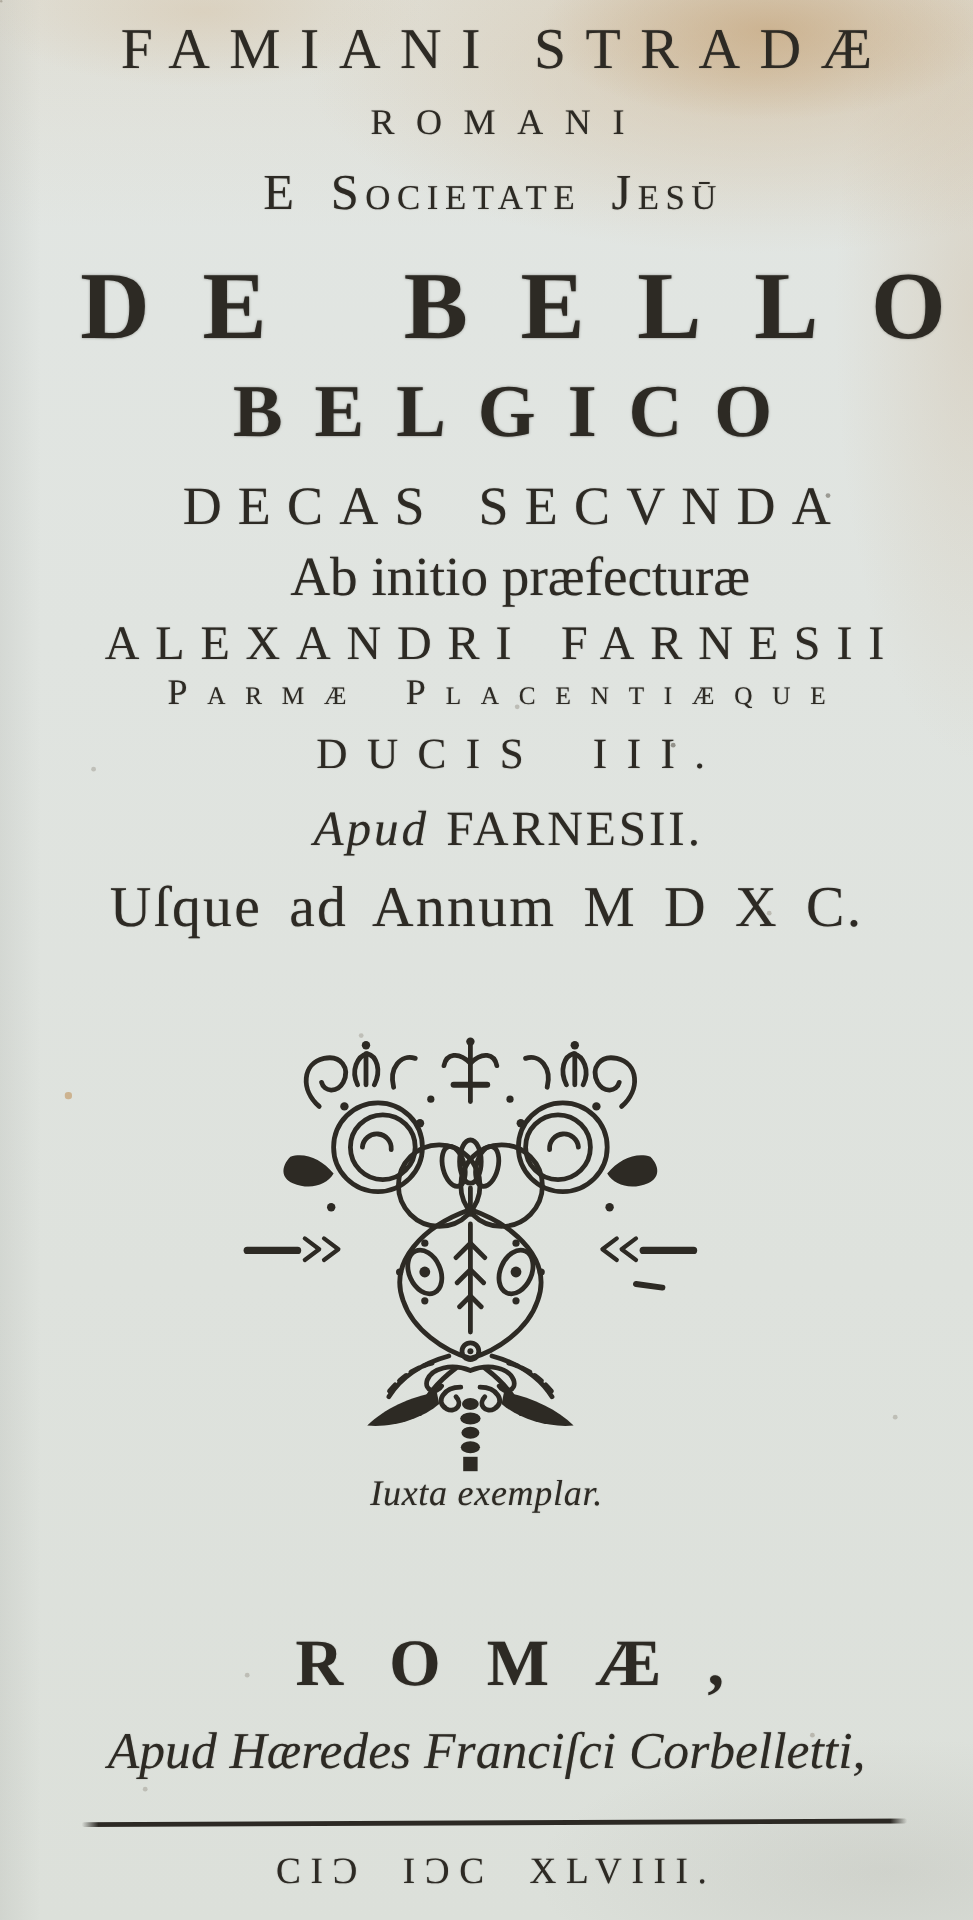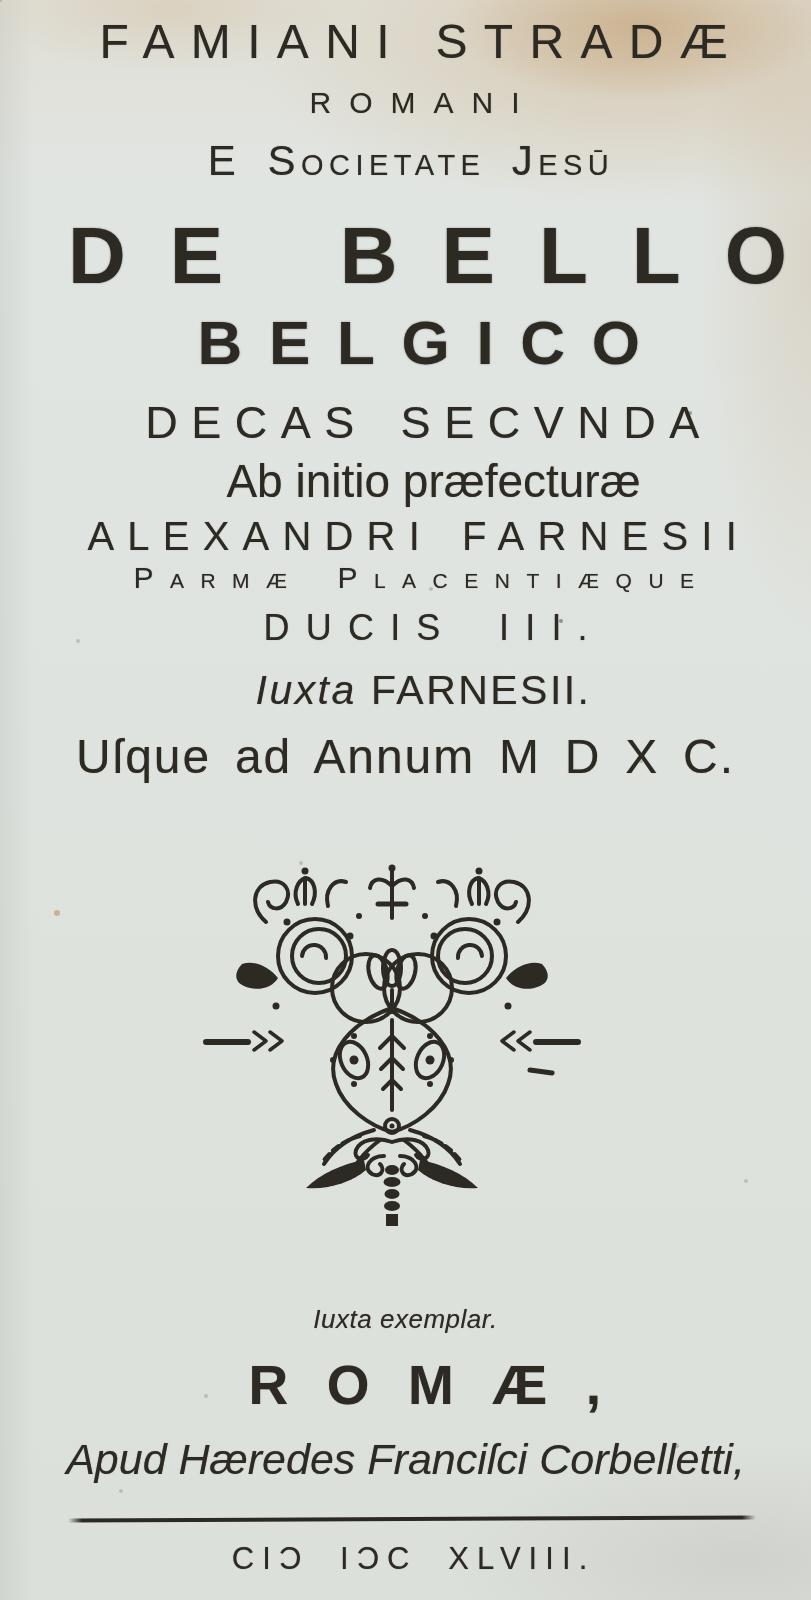--- a/index.html
+++ b/index.html
@@ -12,21 +12,21 @@
     background-color:#dfe3e0;
     background-image:
       radial-gradient(ellipse 280px 110px at 640px 25px,  rgba(193,156,110,0.55), rgba(193,156,110,0) 68%),
       radial-gradient(ellipse 520px 210px at 630px 60px,  rgba(206,178,140,0.45), rgba(206,178,140,0) 72%),
       radial-gradient(ellipse 260px 90px  at 170px 10px,  rgba(206,178,140,0.30), rgba(206,178,140,0) 70%),
       radial-gradient(ellipse 160px 520px at 811px 260px, rgba(198,170,134,0.28), rgba(198,170,134,0) 72%),
       radial-gradient(ellipse 420px 160px at 740px 1560px,rgba(150,148,138,0.18), rgba(150,148,138,0) 70%),
       linear-gradient(to bottom, rgba(214,192,158,0.20), rgba(214,192,158,0) 190px),
       linear-gradient(to right,  rgba(110,112,106,0.10), rgba(110,112,106,0) 34px),
       linear-gradient(#e2e6e3, #dce0da);
-    font-family:Liberation Sans, sans-serif;
+    font-family:Liberation Serif, serif;
     color:#2d2a24;
   }
   
   .page::before{
     content:"";position:absolute;left:0;top:0;width:2px;height:2px;border-radius:50%;
     background:rgba(120,110,95,0.4);
     box-shadow:
       112px 254px 0 1px rgba(96,88,74,0.35),
       689px 412px 0 1px rgba(70,64,54,0.45),
       560px 620px 0 1px rgba(70,64,54,0.5),
@@ -53,21 +53,21 @@
   .l-title1   {top:216px; font-size:80px; letter-spacing:0.55em; word-spacing:0.08em; padding-left:0.55em; font-weight:bold; text-shadow:0 0 2px rgba(40,37,31,0.5);}
   .l-title2   {top:312px; font-size:62px; letter-spacing:0.43em; padding-left:0.43em; font-weight:bold; text-shadow:0 0 2px rgba(40,37,31,0.5);}
   .l-decas    {top:400px; font-size:45px; letter-spacing:0.30em; word-spacing:0.15em; padding-left:0.30em; margin-left:10px;}
   .l-abinitio {top:458px; font-size:46px; margin-left:28px;}
   .l-alexandri{top:516px; font-size:40px; letter-spacing:0.33em; word-spacing:0.12em; padding-left:0.33em;}
   .l-parmae   {top:563px; font-size:30px; letter-spacing:0.55em; word-spacing:0.3em; padding-left:0.55em;}
   .l-ducis    {top:610px; font-size:36px; letter-spacing:0.45em; word-spacing:0.45em; padding-left:0.45em; margin-left:12px;}
   .l-anno     {top:670px; font-size:41px; margin-left:18px; letter-spacing:0.06em;}
   .l-anno .rlabel{font-style:italic; margin-right:0.35em;}
   .l-usque    {top:733px; font-size:48px; letter-spacing:0.04em; word-spacing:0.18em;}
-  .l-iuxta    {top:1306px; font-size:26px; font-style:italic; letter-spacing:0.02em;}
+  .l-iuxta    {top:1230px; font-size:30px; font-style:italic; letter-spacing:0.02em;}
   .l-romae    {top:1358px; font-size:55px; letter-spacing:0.70em; padding-left:0.70em; font-weight:bold;}
   .l-apud     {top:1438px; font-size:43px; font-style:italic;text-align:center;}
   .l-year     {top:1543px; font-size:31px; letter-spacing:0.26em; word-spacing:0.45em; padding-left:0.26em;}
 
   .rule{
     position:absolute;top:1517px;left:68px;width:688px;height:4px;
     background:linear-gradient(to right, rgba(44,41,36,0) 0, #2c2924 14px, #2c2924 calc(100% - 14px), rgba(44,41,36,0) 100%);
     border-radius:2px;transform:rotate(-0.25deg);
   }
   .ornament{
@@ -84,21 +84,21 @@
   <div class="line l-society smallcaps">E Societate Jesū</div>
   <div class="line l-title1">DE BELLO</div>
   <div class="line l-title2">BELGICO</div>
   <div class="line l-decas">DECAS SECVNDA</div>
   <div class="line l-abinitio">Ab initio præfecturæ</div>
   <div class="line l-alexandri">ALEXANDRI FARNESII</div>
   <div class="line l-parmae smallcaps">Parmæ Placentiæque</div>
   <div class="line l-ducis">DUCIS III.</div>
 
   <div class="line l-anno">
-    <span class="rlabel">Iuxta</span><span>FARNESII.</span>
+    <span class="rlabel">Apud</span><span>FARNESII.</span>
   </div>
 
   <div class="line l-usque">Uſque ad Annum M D X C.</div>
 
   <svg class="ornament" viewBox="-30 -2 380 374" xmlns="http://www.w3.org/2000/svg" aria-hidden="true">
     <g stroke="#2d2a24" fill="none" stroke-width="4" stroke-linecap="round" stroke-linejoin="round">
       <g id="halfL">
         <path d="M34,62 C18,48 20,26 38,22 C52,19 60,30 54,42 C49,51 38,50 36,42"></path>
         <path d="M66,44 C60,32 66,20 74,18 C82,20 86,32 80,44"></path>
         <circle cx="73" cy="11" r="3.5" fill="#2d2a24" stroke="none"></circle>

